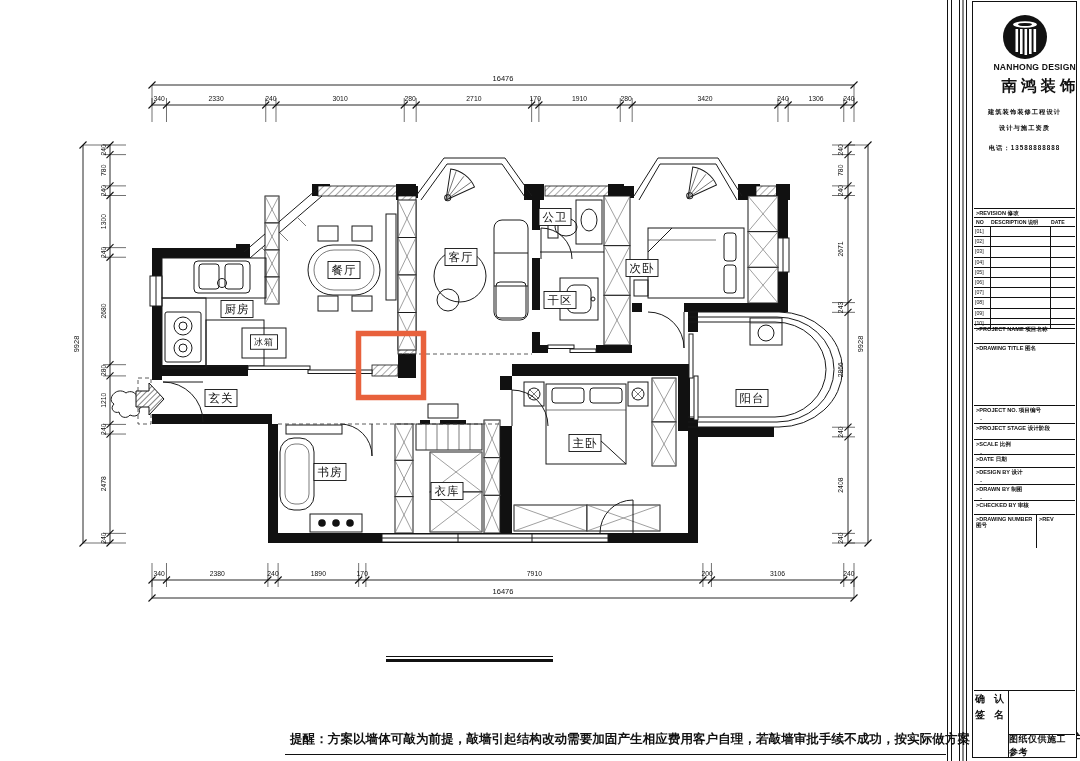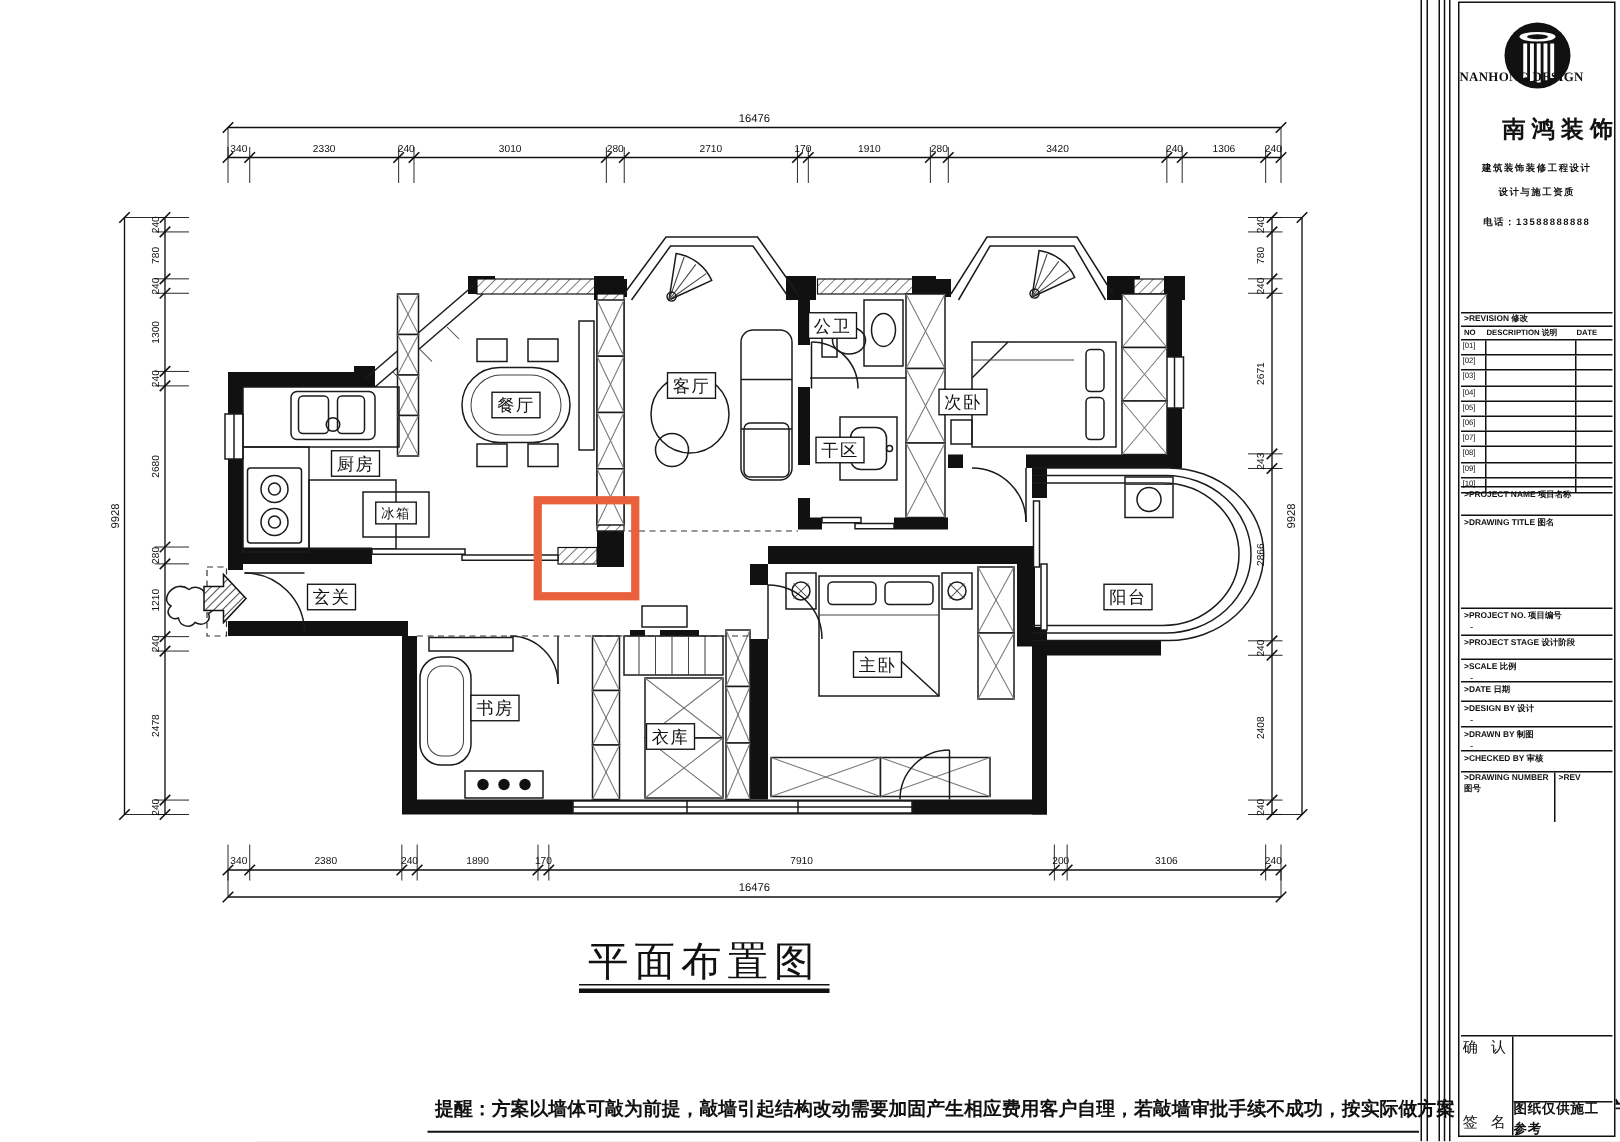--- a/index.html
+++ b/index.html
@@ -19,21 +19,21 @@
   .title-rule{position:absolute;left:386px;top:656px;width:167px;height:7px;
     border-top:1.3px solid #111;}
   .title-rule .bar{margin-top:1.5px;height:3.6px;background:#111;}
   .reminder{position:absolute;left:290px;top:731px;width:655px;font-size:12.6px;
     font-weight:bold;letter-spacing:0;white-space:nowrap;}
   
   .tb{position:absolute;left:972px;top:1px;width:105px;height:757px;
       border:1.5px solid #111;box-sizing:border-box;background:#fff;font-size:6px;}
   .tb .abs{position:absolute;}
   .logo-wrap{left:0;top:12px;width:100%;text-align:center;}
-  .brand-en{left:0;top:44px;width:100%;text-align:left;font-family:Liberation Serif, serif;
+  .brand-en{left:0;top:60px;width:100%;text-align:right;font-family:Liberation Sans, sans-serif;
      font-weight:bold;font-size:8.6px;letter-spacing:0.2px;}
   .brand-cn{left:16px;top:74px;width:100%;text-align:center;font-weight:bold;font-size:15.5px;letter-spacing:4px;}
   .tb-sub{left:0;width:100%;text-align:center;font-weight:bold;font-size:6.3px;letter-spacing:1px;}
   #rev-table{left:1px;top:206px;right:1px;border-top:1px solid #111;border-bottom:1px solid #111;}
   .rev-h{height:8px;line-height:8px;font-weight:bold;font-size:5.6px;padding-left:2px;border-bottom:0.8px solid #111;}
   .rev-c{display:flex;height:8px;line-height:8px;font-weight:bold;font-size:5.2px;border-bottom:0.8px solid #111;}
   .rev-c span:nth-child(1){width:15px;padding-left:2px;}
   .rev-c span:nth-child(2){flex:1;}
   .rev-c span:nth-child(3){width:24px;}
   .rev-row{display:flex;height:9.2px;line-height:9.2px;font-size:5.2px;border-bottom:0.8px solid #111;}
@@ -45,21 +45,21 @@
   .fl{font-weight:bold;font-size:5.6px;padding:1px 0 0 2px;}
   .fv{font-size:6.5px;padding:0 0 0 6px;}
   .dn-wrap{display:flex;height:100%;}
   .dn-l{width:62px;border-right:1px solid #111;}
   .dn-r{flex:1;}
   #notes{left:1px;right:1px;top:545px;height:143px;border-top:1px solid #111;}
   .notes-title{font-weight:bold;font-size:9px;letter-spacing:2px;padding:4px 0 2px 4px;}
   .note{font-size:5.4px;line-height:7.6px;padding:0 3px 1px 4px;font-weight:bold;color:#222;}
   #confirm{left:1px;right:1px;top:688px;bottom:0;border-top:1px solid #111;display:flex;}
   .cf-l{width:34px;border-right:1px solid #111;display:flex;flex-direction:column;
-        align-items:center;justify-content:space-between;font-weight:normal;font-size:10px;line-height:16px;letter-spacing:3px;}
+        align-items:center;justify-content:flex-start;font-weight:bold;font-size:10px;line-height:16px;letter-spacing:3px;}
   .cf-r{flex:1;display:flex;flex-direction:column;}
   .cf-sign{flex:1;}
   .cf-txt{height:22px;border-top:1px solid #111;font-weight:bold;font-size:9px;
           display:flex;align-items:center;justify-content:center;letter-spacing:0.5px;}
 </style>
 </head>
 <body>
 
 <div class="stage">
 
@@ -603,21 +603,20 @@
   <g>
     <line x1="947.5" y1="0" x2="947.5" y2="761" stroke="#111" stroke-width="1"></line>
     <line x1="951.5" y1="0" x2="951.5" y2="761" stroke="#111" stroke-width="1"></line>
     <line x1="959.5" y1="0" x2="959.5" y2="761" stroke="#111" stroke-width="1"></line>
     <line x1="963" y1="0" x2="963" y2="761" stroke="#111" stroke-width="1"></line>
     <line x1="966.5" y1="0" x2="966.5" y2="761" stroke="#111" stroke-width="1"></line>
     <line x1="285" y1="754.5" x2="946" y2="754.5" stroke="#111" stroke-width="1.2"></line>
   </g>
 </svg>
 
-<div class="plan-title">平面布置图</div>
 <div class="title-rule">
       <div class="bar"></div>
     </div>
 <div class="reminder">提醒：方案以墙体可敲为前提，敲墙引起结构改动需要加固产生相应费用客户自理，若敲墙审批手续不成功，按实际做方案，其中产生费用客户自理。</div>
 
 <div class="tb">
   <div class="abs logo-wrap">
     <svg width="46" height="46" viewBox="0 0 46 46">
       <circle cx="23" cy="23" r="22" fill="#111"></circle>
       <ellipse cx="23" cy="10.5" rx="12" ry="3.2" fill="#fff"></ellipse>

